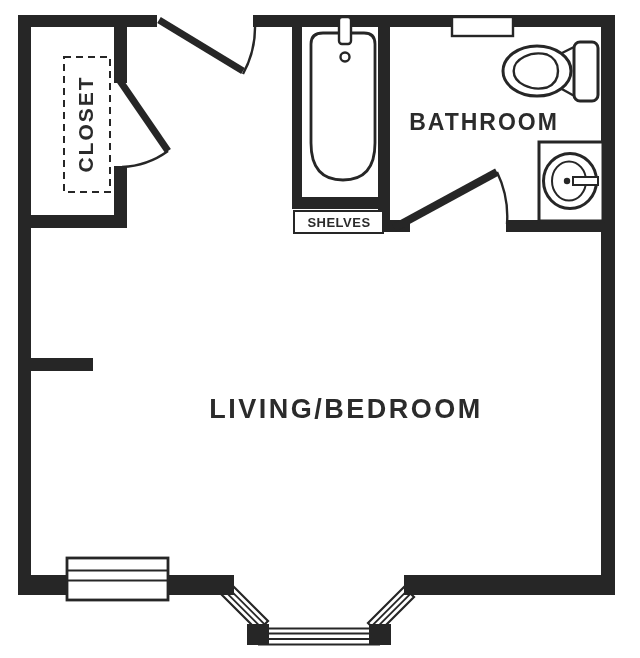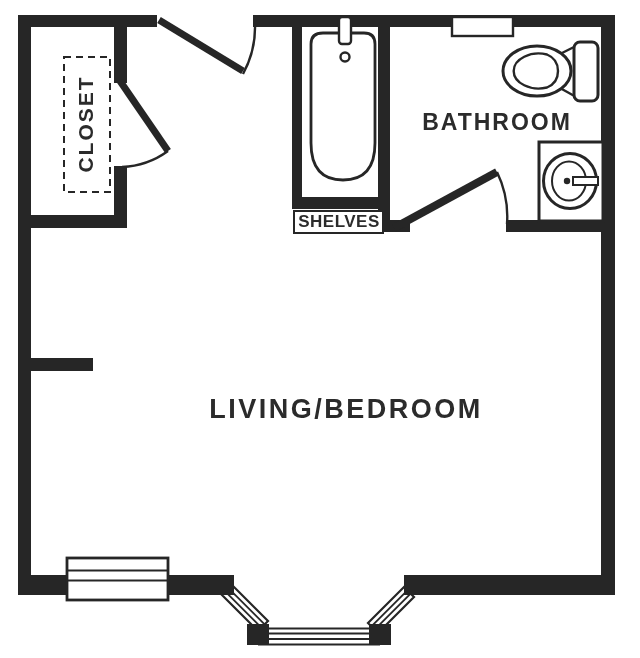--- a/index.html
+++ b/index.html
@@ -29,36 +29,36 @@
     user-select: none;
   }
   .label-living {
     left: 346px;
     top: 409px;
     font-size: 27px;
     letter-spacing: 2.5px;
     text-align: center;
   }
   .label-bathroom {
-    left: 497px;
+    left: 484px;
     top: 122px;
     font-size: 23px;
     letter-spacing: 2px;
   }
   .label-closet {
     left: 86px;
     top: 124px;
     font-size: 21px;
     letter-spacing: 2px;
     transform: translate(-50%, -50%) rotate(-90deg);
   }
   .label-shelves {
     left: 339px;
     top: 222px;
-    font-size: 17px;
+    font-size: 13px;
     letter-spacing: 0.5px;
   }
 </style>
 </head>
 <body>
 
 <div class="plan-stage">
 
   <svg width="640" height="658" viewBox="0 0 640 658">
 

